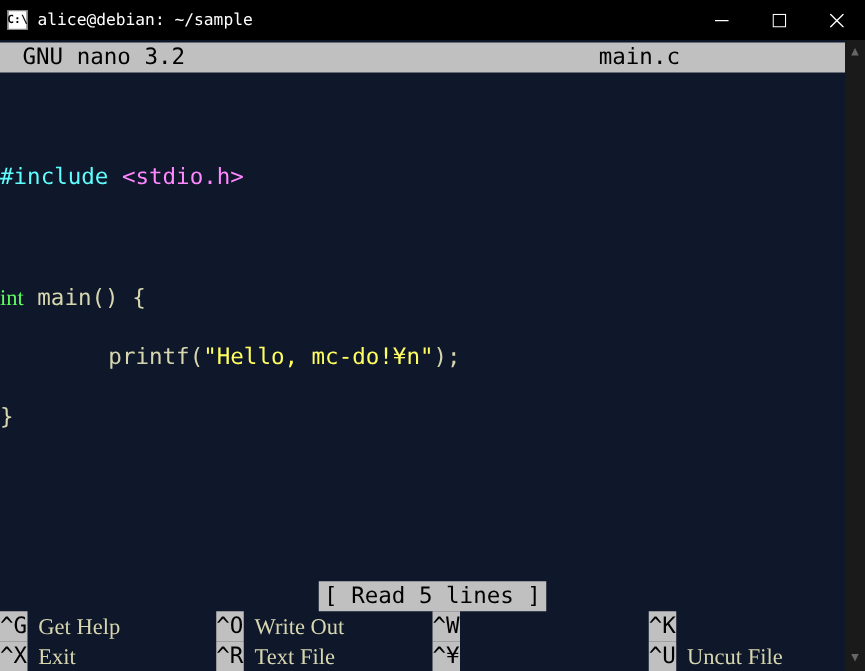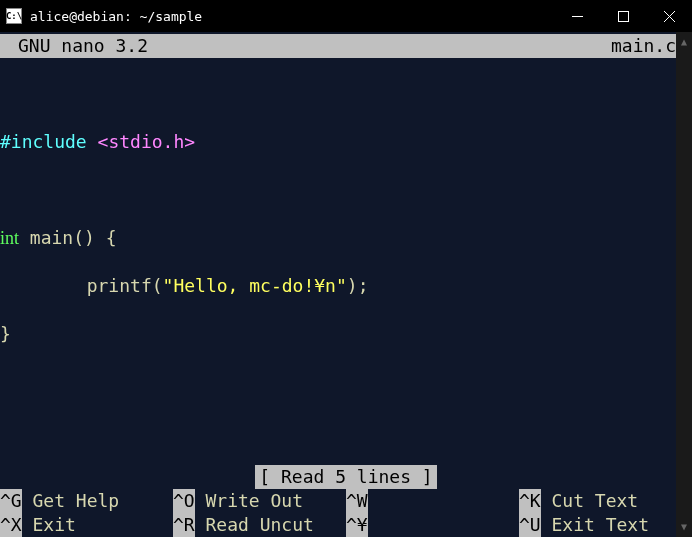--- a/index.html
+++ b/index.html
@@ -13,41 +13,41 @@
 .title-text { flex:1; padding-left:2px; }
 .win-btn { width:46px; height:32px; display:flex; align-items:center; justify-content:center; color:#fff; cursor:default; }
 .win-btn svg { width:11px; height:11px; stroke:#fff; stroke-width:1; fill:none; }
 
 
 .term { flex:1; background:#0f172a; display:flex; flex-direction:column; position:relative; font-size:18px; line-height:24px; color:#d7d7af; }
 
 
 .nano-header { display:flex; background:#c0c0c0; color:#000; height:24px; align-items:center; margin-top:2px; }
 .nano-header .left { padding-left:18px; flex:1; }
-.nano-header .center { flex:1; text-align:right; }
+.nano-header .center { flex:1; text-align:center; }
 .nano-header .right { width:16px; }
 
 
 .code { flex:1; padding:0; white-space:pre; }
 .code .line { height:24px; }
 .c-preproc { color:#5fffff; }
 .c-string-ang { color:#ff87ff;text-align:center; }
 .c-type { color:#5fff5f;font-family:Liberation Serif, serif; }
 .c-string { color:#ffff5f; }
 .c-plain { color:#d7d7af; }
 
 
 .status { display:flex; justify-content:center; height:24px; }
 .status span { background:#c0c0c0; color:#000; padding:0 4px; }
 
 
 .hotkeys { display:flex; flex-wrap:wrap; height:48px; }
 .hotkey { width:25%; display:flex; height:24px; align-items:center; }
 .hk-key { background:#c0c0c0; color:#000; width:2ch; text-align:center; }
-.hk-label { color:#d7d7af; padding-left:1ch; }
+.hk-label { color:#d7d7af; padding-left:1ch;font-family:Liberation Serif, serif; }
 
 
 .scrollbar { position:absolute; top:0; right:0; width:16px; height:100%; background:#1a1a1a; }
 .scrollbar .arrow { position:absolute; right:0; width:16px; height:16px; font-size:10px; color:#666; text-align:center; line-height:16px; }
 .scrollbar .arrow.up { top:2px; }
 .scrollbar .arrow.down { bottom:2px; }
 </style>
 </head>
 <body>
 
@@ -102,36 +102,35 @@
         </div>
       <div class="hotkey">
           <span class="hk-key">^O</span>
           <span class="hk-label">Write Out</span>
         </div>
       <div class="hotkey">
           <span class="hk-key">^W</span>
         </div>
       <div class="hotkey">
           <span class="hk-key">^K</span>
-          <span class="hk-label">Cut Text</span>
         </div>
       <div class="hotkey">
           <span class="hk-key">^X</span>
           <span class="hk-label">Exit</span>
         </div>
       <div class="hotkey">
           <span class="hk-key">^R</span>
-          <span class="hk-label">Read Uncut</span>
+          <span class="hk-label">Text File</span>
         </div>
       <div class="hotkey">
           <span class="hk-key">^¥</span>
         </div>
       <div class="hotkey">
           <span class="hk-key">^U</span>
-          <span class="hk-label">Exit Text</span>
+          <span class="hk-label">Uncut File</span>
         </div>
     </div>
 
     <div class="scrollbar">
       <div class="arrow up">▲</div>
       <div class="arrow down">▼</div>
     </div>
 
   </div>
 </div>

